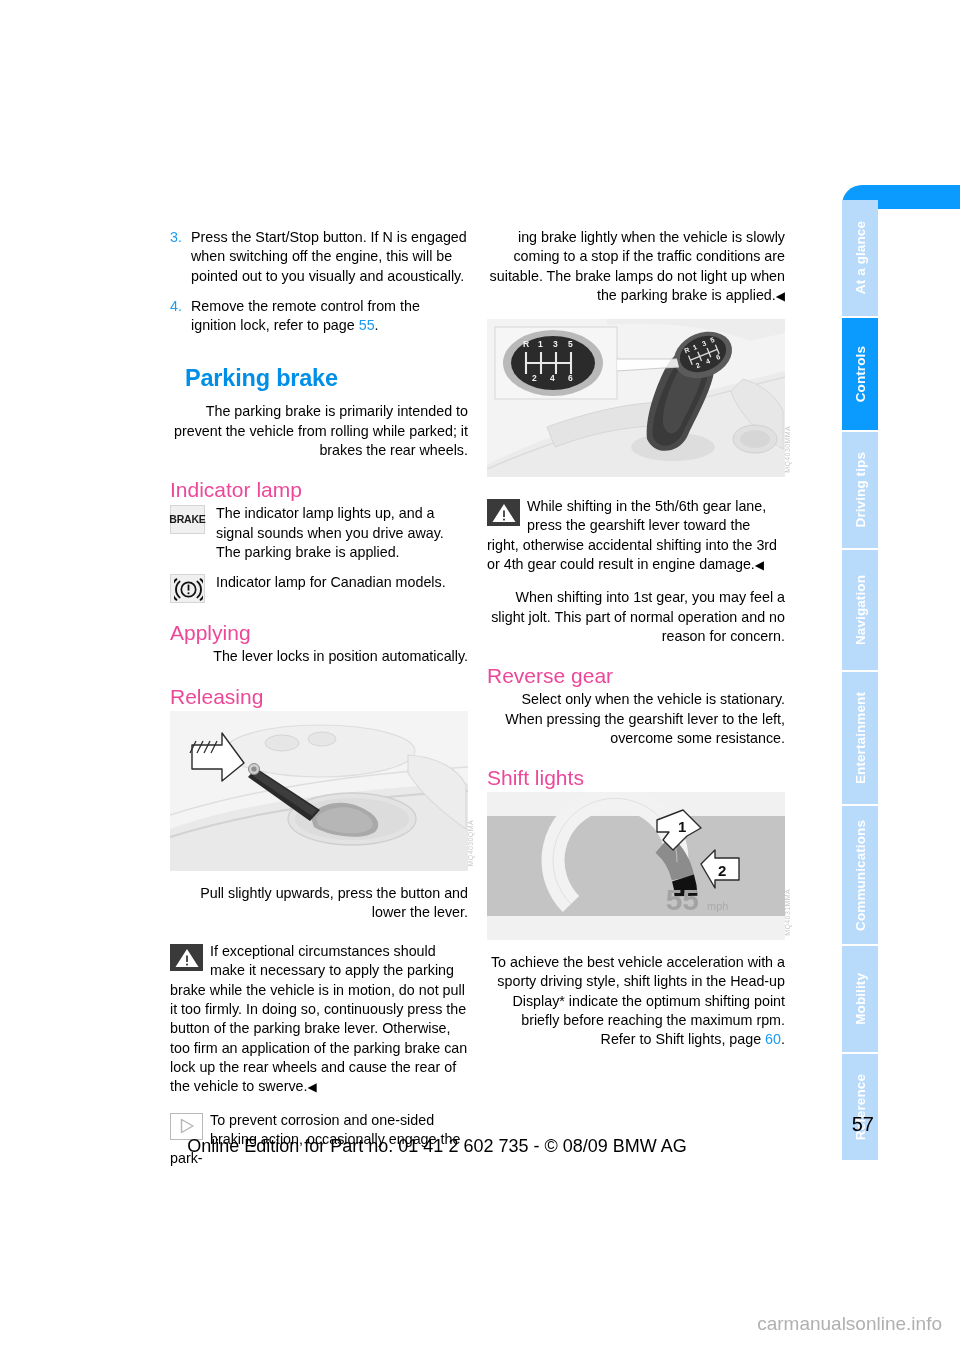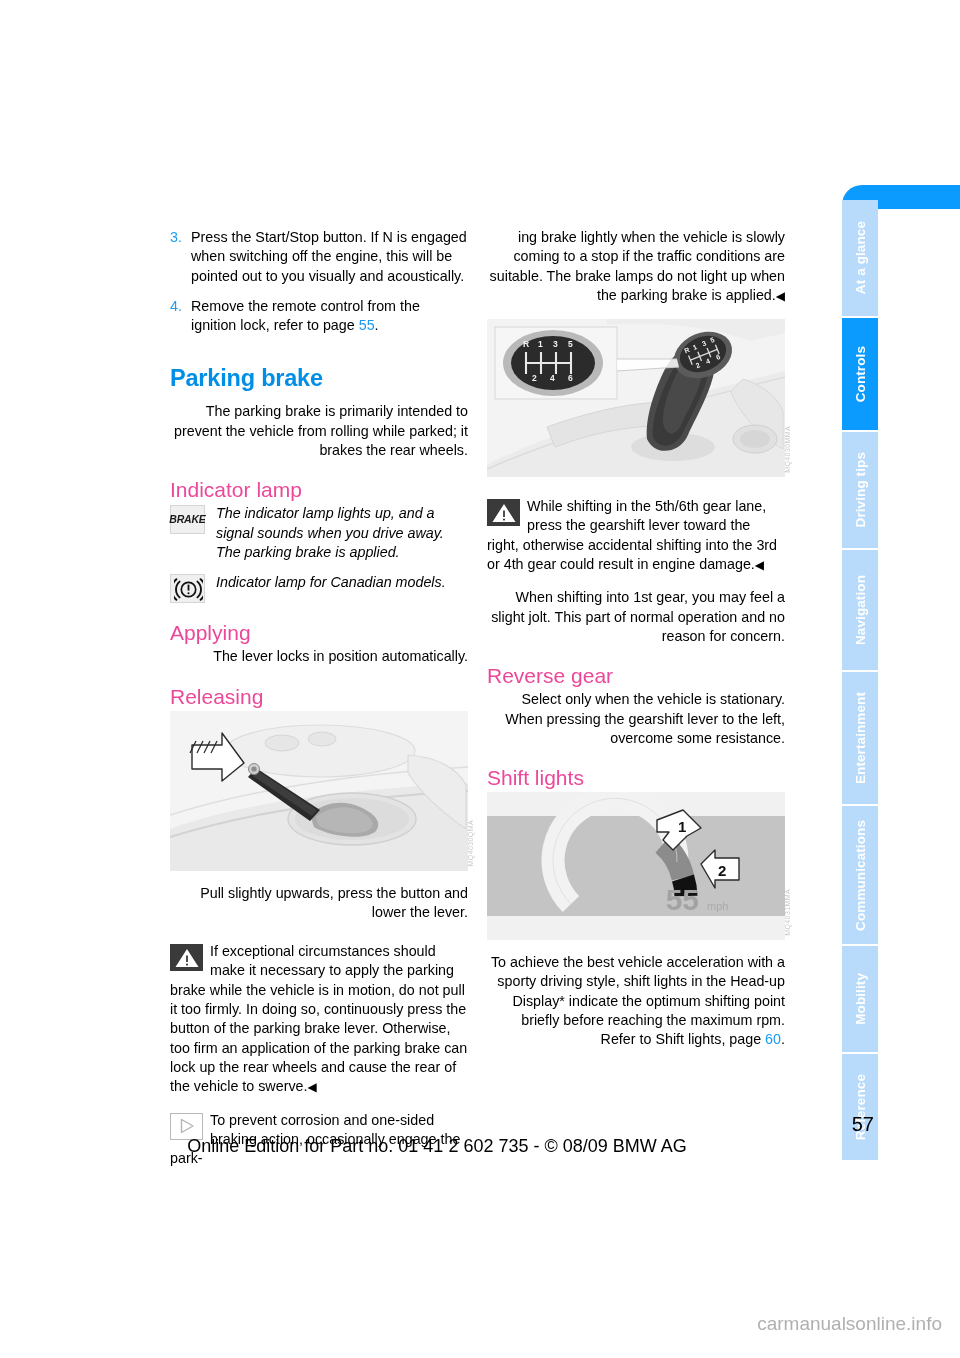--- a/index.html
+++ b/index.html
@@ -60,40 +60,40 @@
   .para { margin-bottom: 13px; }
 
   h1.section {
     color: #008fe6;
     font-size: 23.5px;
     font-weight: bold;
     letter-spacing: -0.2px;
     margin: 26px 0 11px 0;
     line-height: 26px;
   }
-  h1.section.first { margin-top: 30px; }
+  h1.section.first { margin-top: 30px; margin-left: 15px; }
   h2.sub {
     color: #ec4899;
     font-size: 21px;
     font-weight: normal;
     margin: 20px 0 5px 0;
     line-height: 19px;
   }
 
   
   .numlist { margin-bottom: 12px; }
   .numitem { display: flex; margin-bottom: 11px; }
   .numitem .num {
     color: #1a9bf0; width: 21px; flex: 0 0 21px; font-size: 14.3px;
   }
   .numitem .txt { flex: 1 1 auto; }
   .lnk { color: #1a9bf0; }
 
   
-  .iconrow { display: flex; margin-bottom: 11px; font-style: italic; }
+  .iconrow { display: flex; margin-bottom: 11px; }
   .iconrow .ic { flex: 0 0 38px; margin-right: 8px; padding-top: 1px; }
   .iconrow .body { flex: 1 1 auto; }
 
   
   .ic-brake {
     width: 35px; height: 29px;
     background: #f0f0f0;
     border: 1px solid #d5d5d5;
     display: flex; align-items: center; justify-content: center;
     font-size: 10.5px; font-weight: bold; color: #1a1a1a;

